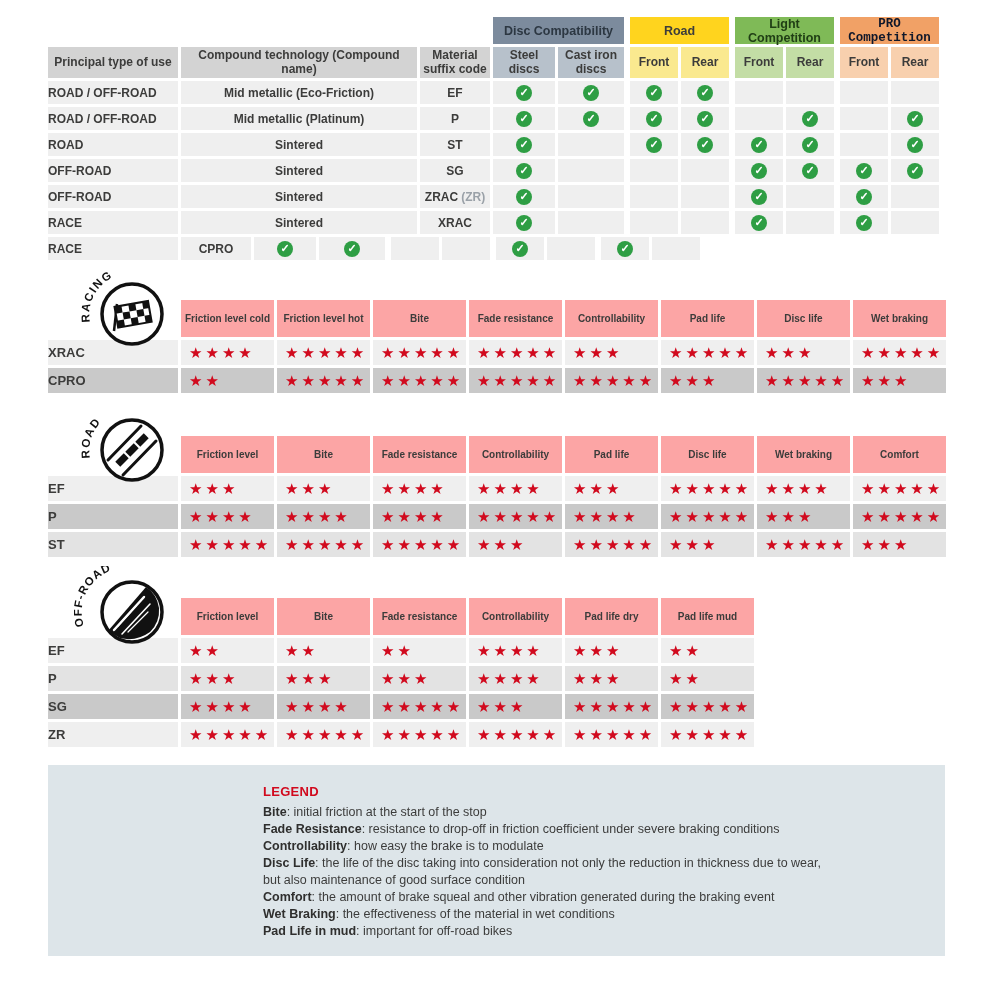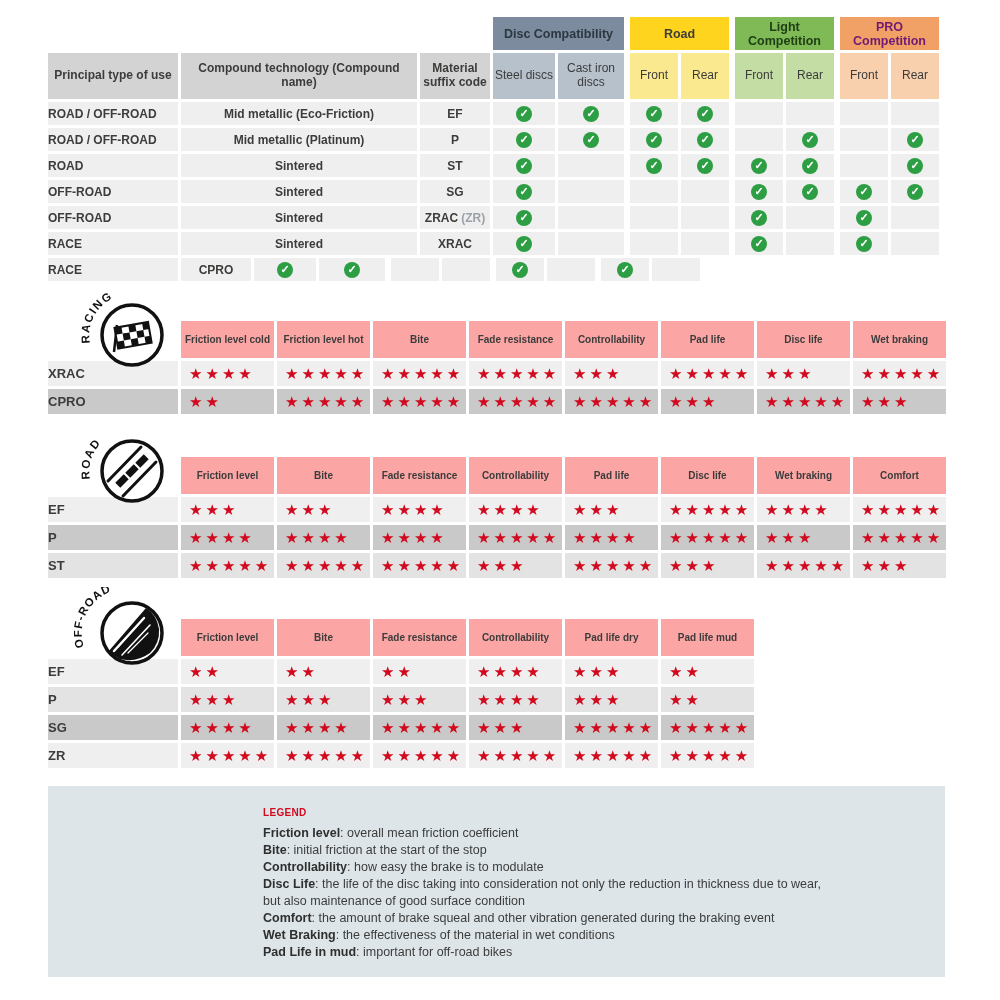--- a/index.html
+++ b/index.html
@@ -6,26 +6,26 @@
   html,body { width:1000px; background:#fff; }
   body { font-family:"Liberation Sans", sans-serif; color:#3c3c3b; overflow:hidden; }
   .page { width:1000px; padding:17px 48px 0 48px; position:relative; }
 
   .row { display:flex; gap:3px; margin-bottom:3px; }
   .cell { display:flex; align-items:center; justify-content:center; text-align:center; }
   .left { justify-content:flex-start; text-align:left; padding-left:0; }
 
   
   .spacer { width:442px; }
-  .band { height:33px; font-weight:bold; font-size:12.5px; }
+  .band { height:27px; font-weight:bold; font-size:12.5px; }
   .b-disc { width:131px; } .b-road { width:99px; } .b-light { width:99px; } .b-pro { width:99px; }
   .gsep { margin-left:3px; }
   .hdr { background:#d3d3d3; font-weight:bold; }
-  .sub, .hdr { height:46px; font-size:12px; line-height:1.15; }
-  .sub { font-weight:normal; }
+  .sub, .hdr { height:31px; font-size:12px; line-height:1.15; }
+  .sub { font-weight:bold; }
   .c-use { width:130px; } .c-comp { width:236px; } .c-suf { width:70px; }
   .c-steel { width:62px; } .c-cast { width:66px; } .c-sm { width:48px; }
   .dcell { height:23px; background:#efefef; font-size:12px; font-weight:bold; }
   .sufnote { color:#9aa1a8; margin-left:3px; font-weight:bold; }
   .chk { width:16px; height:16px; border-radius:50%; background:#2e9e44; color:#fff;
          font-size:11px; font-weight:bold; display:flex; align-items:center; justify-content:center; }
 
   
   .rating-section { position:relative; }
   .sec-racing { margin-top:12px; }
@@ -39,37 +39,37 @@
   .r-head { height:37px; background:#fca5a5; font-weight:bold; font-size:10px; line-height:1.15; }
   .r-cell { height:25px; justify-content:flex-start; padding-left:8px;
             color:#d10a1e; font-size:15px; letter-spacing:3px; overflow:hidden; white-space:nowrap; }
   .sh-light { background:#efefef; }
   .sh-mid { background:#e3e3e3; }
   .sh-dark { background:#c9c9c9; }
 
   
   .legend { margin-top:18px; width:897px; background:#dde5e9; padding:18px 30px 16px 215px;
             font-size:12.5px; line-height:17px; }
-  .legend-title { color:#d10a1e; font-weight:bold; font-size:10px; margin-bottom:4px; letter-spacing:.3px; }
+  .legend-title { color:#d10a1e; font-weight:bold; font-size:13px; margin-bottom:4px; letter-spacing:.3px; }
   .lline b { color:#2f2f2e; }
 
   svg text { font-family:"Liberation Sans", sans-serif; }
 </style>
 </head>
 <body>
 
 <div class="page">
 
   <div>
     <div class="row">
         <div class="spacer"></div>
         <div class="cell band b-disc" style="background: rgb(124, 139, 157); color: rgb(44, 55, 66);">Disc Compatibility</div>
         <div class="cell band b-road gsep" style="background: rgb(255, 212, 30); color: rgb(61, 61, 59);">Road</div>
         <div class="cell band b-light gsep" style="background: rgb(127, 186, 87); color: rgb(32, 63, 21);">Light Competition</div>
-        <div class="cell band b-pro gsep" style="background: rgb(241, 161, 102); color: #701a75;">PRO Competition</div>
+        <div class="cell band b-pro gsep" style="background: rgb(241, 161, 102); color: #0f172a; font-family: Liberation Mono, monospace;">PRO Competition</div>
       </div>
     <div class="row">
         <div class="cell hdr c-use">Principal type of use</div>
         <div class="cell hdr c-comp">Compound technology (Compound name)</div>
         <div class="cell hdr c-suf">Material suffix code</div>
         <div class="cell sub c-steel" style="background: rgb(183, 193, 203);">Steel discs</div>
         <div class="cell sub c-cast" style="background: rgb(183, 193, 203);">Cast iron discs</div>
         <div class="cell sub c-sm gsep" style="background: rgb(250, 233, 143);">Front</div>
         <div class="cell sub c-sm" style="background: rgb(250, 233, 143);">Rear</div>
         <div class="cell sub c-sm gsep" style="background: rgb(195, 221, 165);">Front</div>
@@ -417,22 +417,22 @@
           <div class="cell r-col r-cell sh-light">★★★★★</div>
           <div class="cell r-col r-cell sh-light">★★★★★</div>
           <div class="cell r-col r-cell sh-light">★★★★★</div>
         </div>
       </div>
   </div>
 
   <div class="legend">
     <div class="legend-title">LEGEND</div>
     <div>
-        <div class="lline"><b>Friction level</b>: overall mean friction coefficient</div>
         <div class="lline"><b>Bite</b>: initial friction at the start of the stop</div>
+        <div class="lline"><b>Fade Resistance</b>: resistance to drop-off in friction coefficient under severe braking conditions</div>
         <div class="lline"><b>Controllability</b>: how easy the brake is to modulate</div>
         <div class="lline"><b>Disc Life</b>: the life of the disc taking into consideration not only the reduction in thickness due to wear,</div>
         <div class="lline">but also maintenance of good surface condition</div>
         <div class="lline"><b>Comfort</b>: the amount of brake squeal and other vibration generated during the braking event</div>
         <div class="lline"><b>Wet Braking</b>: the effectiveness of the material in wet conditions</div>
         <div class="lline"><b>Pad Life in mud</b>: important for off-road bikes</div>
       </div>
   </div>
 
 </div>

